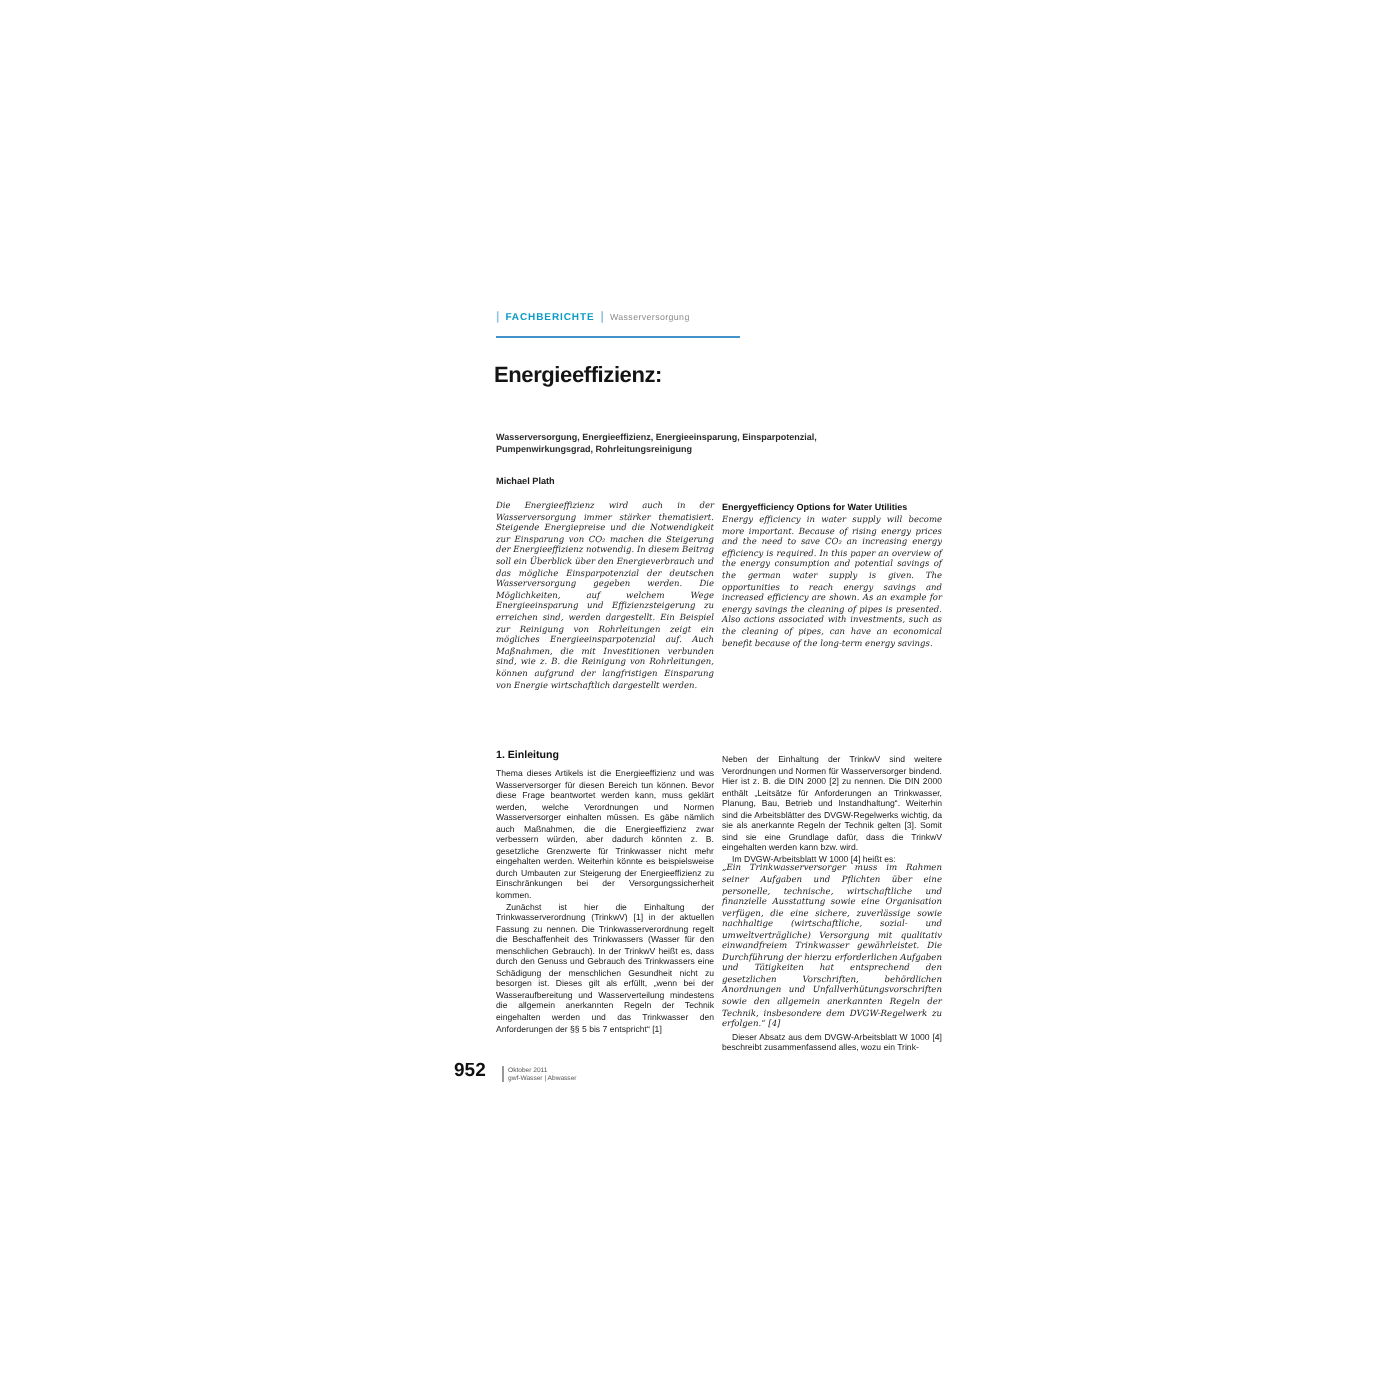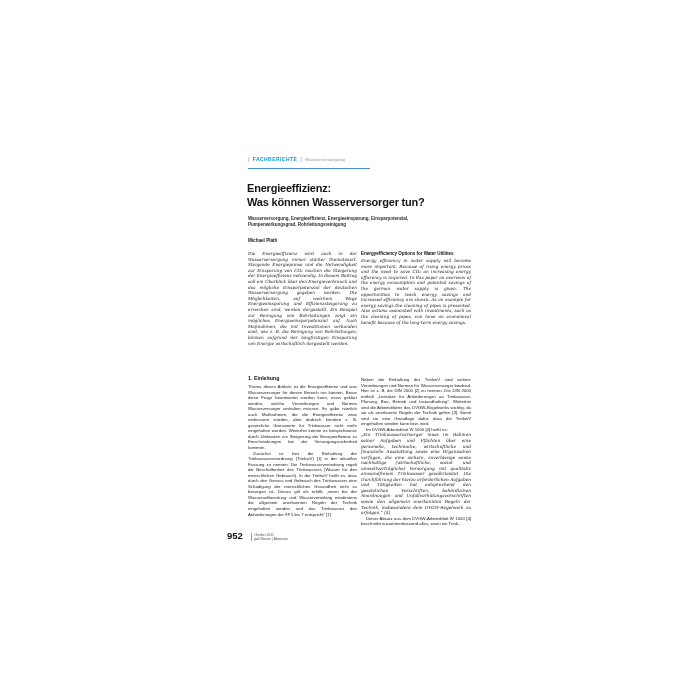--- a/index.html
+++ b/index.html
@@ -94,21 +94,20 @@
   <div class="jheader">
     <span class="vbar">|</span>
     <span class="section-label">FACHBERICHTE</span>
     <span class="vbar">|</span>
     <span class="category-label">Wasserversorgung</span>
   </div>
   <div class="header-rule"></div>
 
   <div class="title">
     <div>Energieeffizienz:</div>
-    <div>Was können Wasserversorger tun?</div>
   </div>
 
   <div class="keywords">Wasserversorgung, Energieeffizienz, Energieeinsparung, Einsparpotenzial, Pumpenwirkungsgrad, Rohrleitungsreinigung</div>
 
   <div class="author">Michael Plath</div>
 
   <div class="abs-de">Die Energieeffizienz wird auch in der Wasserversorgung immer stärker thematisiert. Steigende Energiepreise und die Notwendigkeit zur Einsparung von CO₂ machen die Steigerung der Energieeffizienz notwendig. In diesem Beitrag soll ein Überblick über den Energieverbrauch und das mögliche Einsparpotenzial der deutschen Wasserversorgung gegeben werden. Die Möglichkeiten, auf welchem Wege Energieeinsparung und Effizienzsteigerung zu erreichen sind, werden dargestellt. Ein Beispiel zur Reinigung von Rohrleitungen zeigt ein mögliches Energieeinsparpotenzial auf. Auch Maßnahmen, die mit Investitionen verbunden sind, wie z. B. die Reinigung von Rohrleitungen, können aufgrund der langfristigen Einsparung von Energie wirtschaftlich dargestellt werden.</div>
 
   <div class="abs-en">
     <p class="abs-en-title">Energyefficiency Options for Water Utilities</p>

